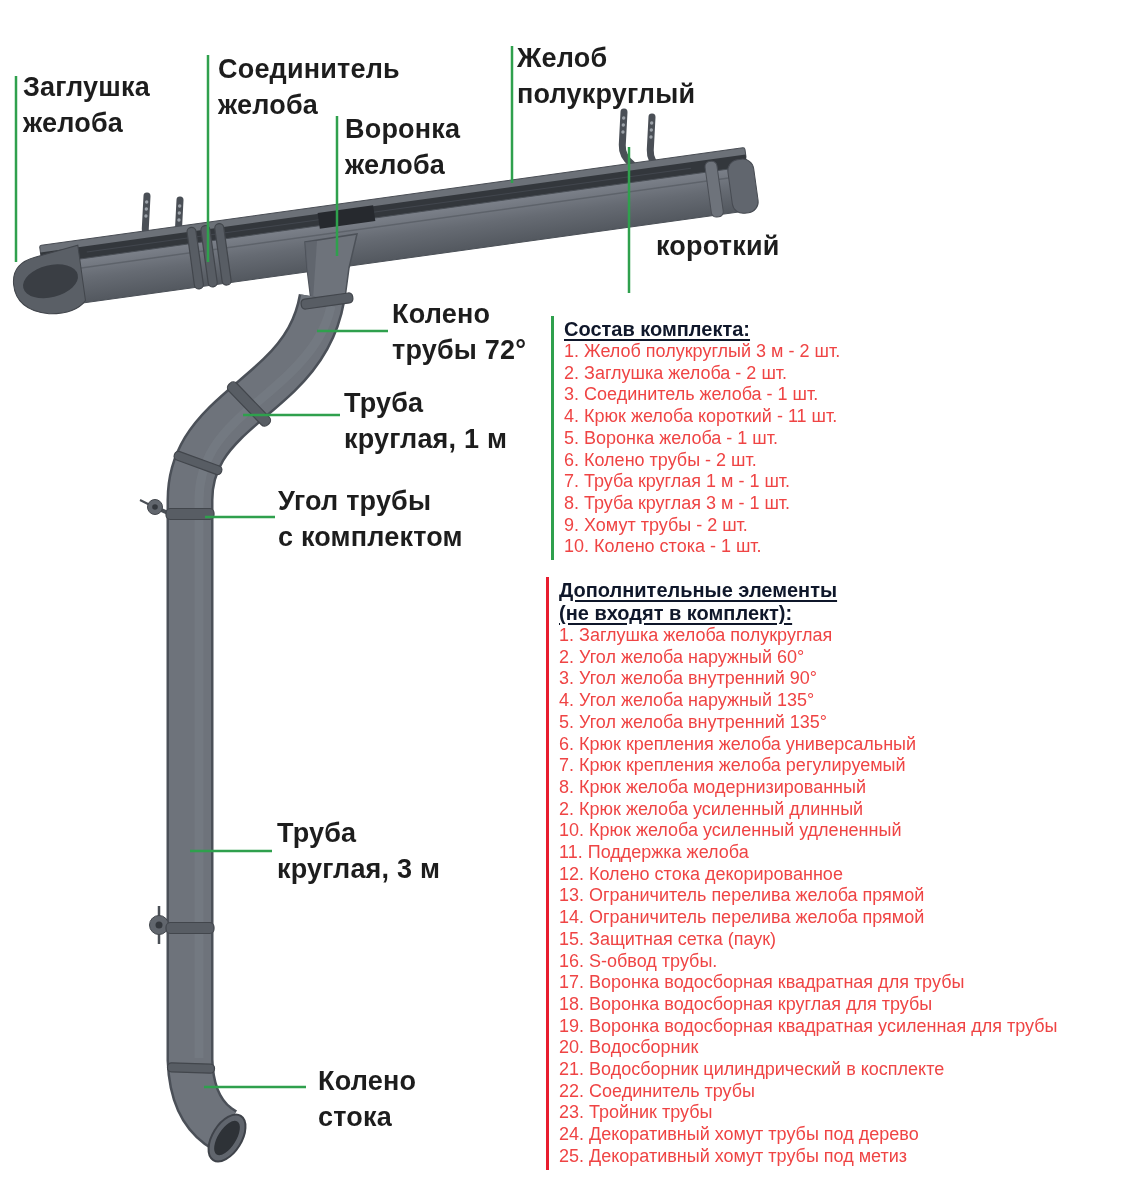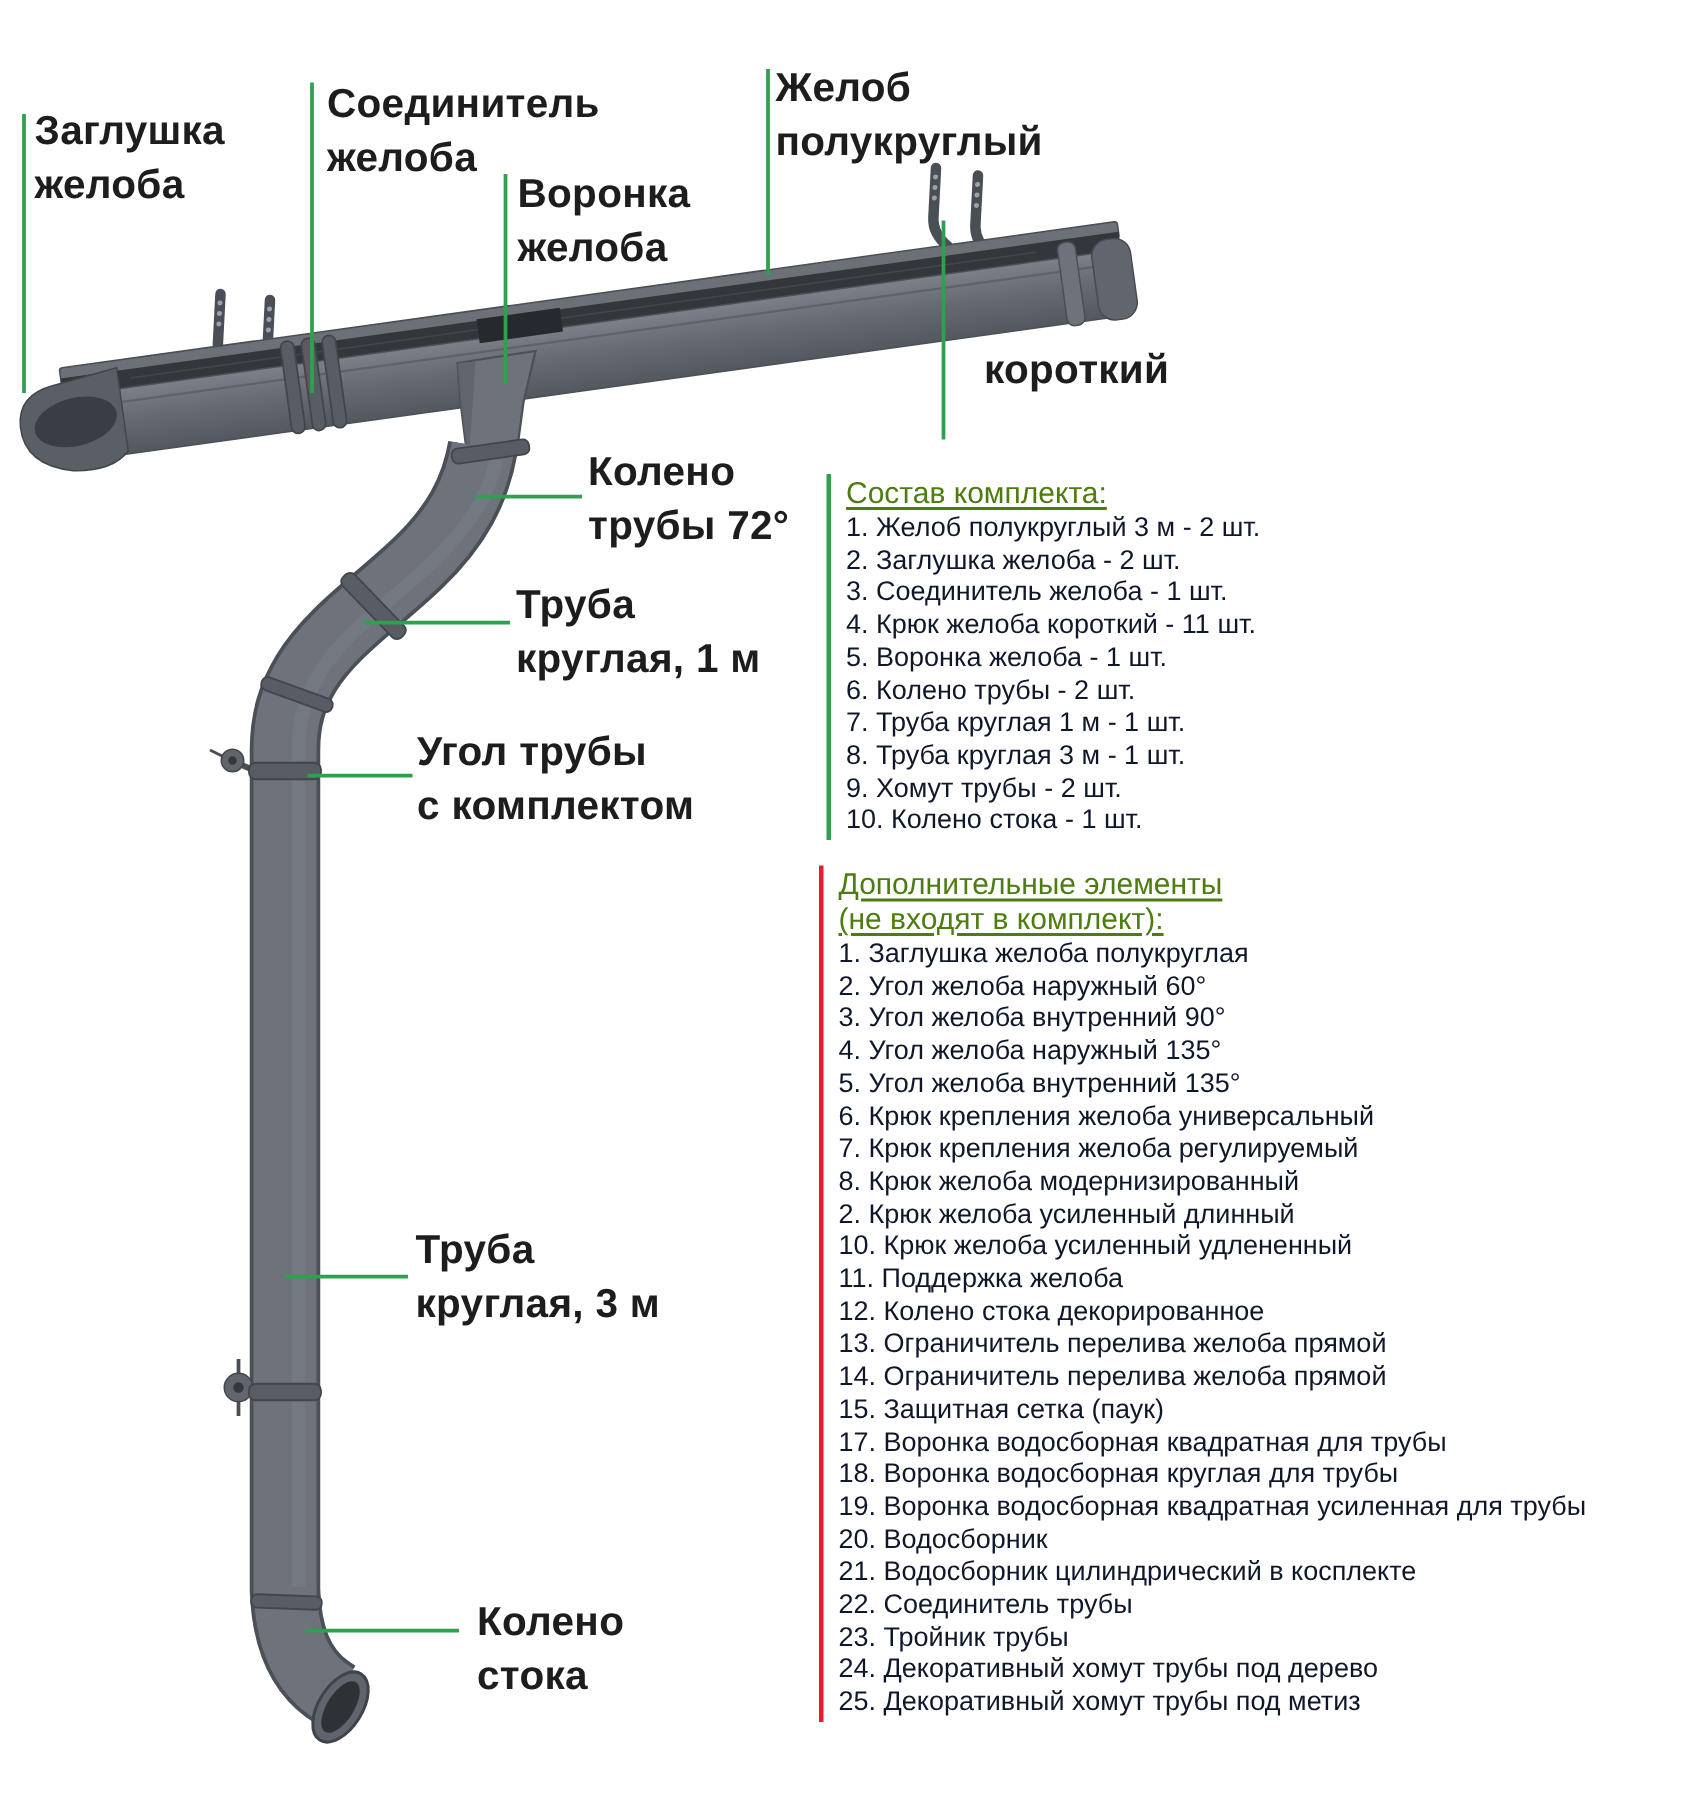--- a/index.html
+++ b/index.html
@@ -14,24 +14,24 @@
   }
   svg.art{position:absolute;left:0;top:0;}
   .lbl{
     position:absolute;font-weight:700;font-size:27px;line-height:36px;
     color:var(--ink);white-space:nowrap;letter-spacing:0.2px;
   }
   .panel{position:absolute;padding:2px 0 2px 10px;color:#111111;}
   .panel.kit{left:551px;top:316px;border-left:3px solid var(--green);}
   .panel.extras{left:546px;top:577px;border-left:3px solid var(--red);}
   .panel-title{
-    font-size:20px;font-weight:400;line-height:23px;
-    text-decoration:underline;text-underline-offset:3px;white-space:nowrap;color:#4d7c0f;
-  }
-  .panel .item{font-size:18px;line-height:21.7px;white-space:nowrap;color:#0f172a;}
+    font-size:20px;font-weight:700;line-height:23px;
+    text-decoration:underline;text-underline-offset:3px;white-space:nowrap;color:#0f172a;
+  }
+  .panel .item{font-size:18px;line-height:21.7px;white-space:nowrap;color:#ef4444;}
   .hook path{fill:none;stroke:#4a4f56;stroke-width:7;stroke-linecap:round;}
   .hook circle{fill:#9ba1a8;}
   .ring{fill:#585d64;stroke:#42464c;stroke-width:1.2;}
 </style>
 </head>
 <body>
 
 <div class="canvas">
 
   <svg class="art" width="1122" height="1200" viewBox="0 0 1122 1200">
@@ -218,20 +218,21 @@
         <div class="item">6. Крюк крепления желоба универсальный</div>
         <div class="item">7. Крюк крепления желоба регулируемый</div>
         <div class="item">8. Крюк желоба модернизированный</div>
         <div class="item">2. Крюк желоба усиленный длинный</div>
         <div class="item">10. Крюк желоба усиленный удлененный</div>
         <div class="item">11. Поддержка желоба</div>
         <div class="item">12. Колено стока декорированное</div>
         <div class="item">13. Ограничитель перелива желоба прямой</div>
         <div class="item">14. Ограничитель перелива желоба прямой</div>
         <div class="item">15. Защитная сетка (паук)</div>
+        <div class="item">16. S-обвод трубы.</div>
         <div class="item">17. Воронка водосборная квадратная для трубы</div>
         <div class="item">18. Воронка водосборная круглая для трубы</div>
         <div class="item">19. Воронка водосборная квадратная усиленная для трубы</div>
         <div class="item">20. Водосборник</div>
         <div class="item">21. Водосборник цилиндрический в косплекте</div>
         <div class="item">22. Соединитель трубы</div>
         <div class="item">23. Тройник трубы</div>
         <div class="item">24. Декоративный хомут трубы под дерево</div>
         <div class="item">25. Декоративный хомут трубы под метиз</div>
       </div>

